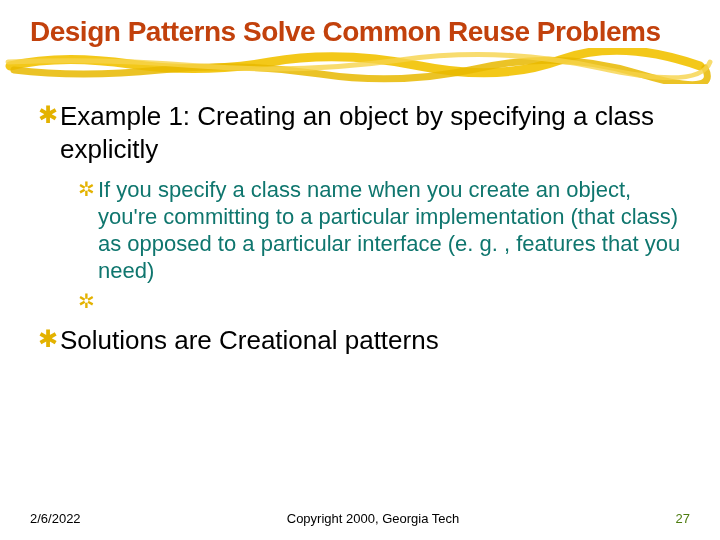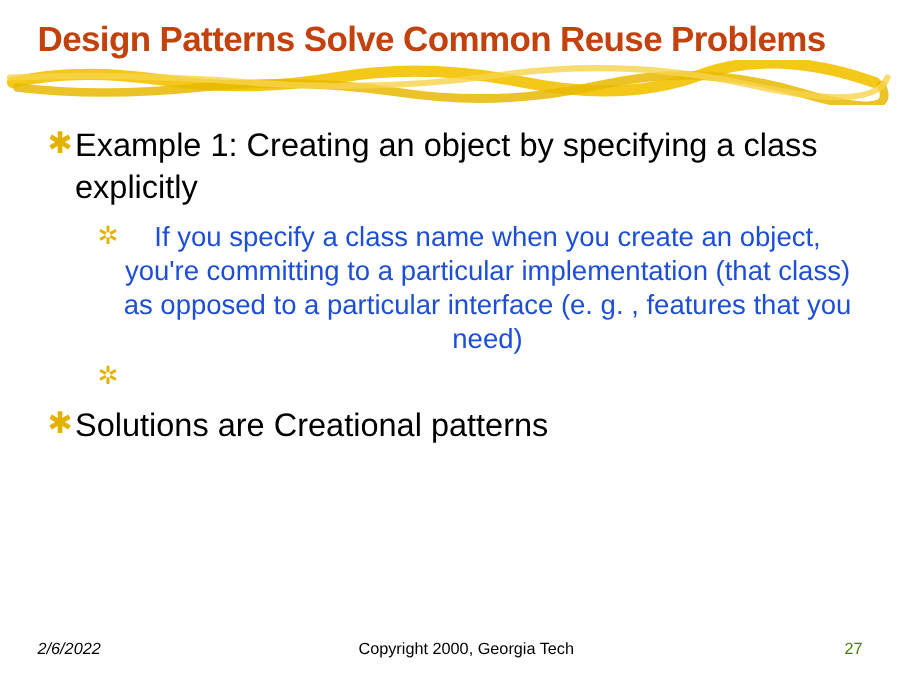--- a/index.html
+++ b/index.html
@@ -66,38 +66,37 @@
     flex: 0 0 auto;
     width: 20px;
     font-size: 20px;
     line-height: 1.25;
     color: #e3b200;
     font-family: "Zapf Dingbats","Segoe UI Symbol",sans-serif;
   }
   .y-bullet .text {
     font-size: 22px;
     line-height: 1.22;
-    color: #1d4ed8;
-    text-align: center;
+    color: #0f766e;
   }
   .footer {
     position: absolute;
     left: 0;
     bottom: 14px;
     width: 720px;
     padding: 0 30px;
     display: flex;
     justify-content: space-between;
     align-items: baseline;
     font-size: 13px;
     color: #000;
   }
   .footer .center { position: absolute; left: 0; right: 0; text-align: center; padding-left: 26px; }
   .footer .right { color: #4d7c0f; margin-left: auto; position: relative; }
-  .footer .left { position: relative; font-style: italic; }
+  .footer .left { position: relative; }
 </style>
 </head>
 <body>
 
 <div class="slide">
 
   <h1 class="title">Design Patterns Solve Common Reuse Problems</h1>
 
   <div class="underline-wrap">
     <svg viewBox="0 0 720 36" preserveAspectRatio="none">

